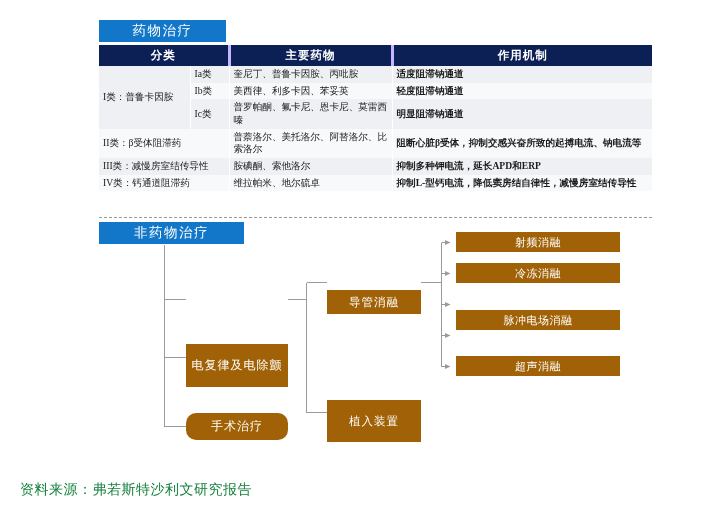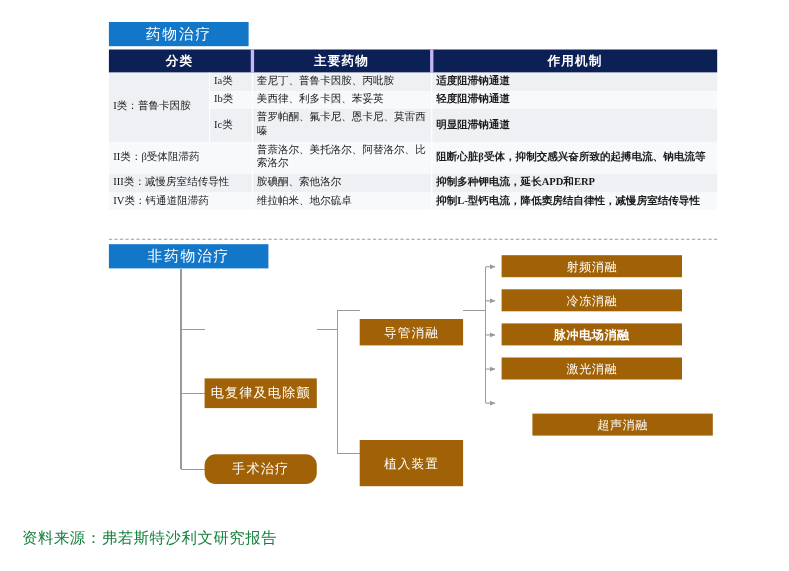--- a/index.html
+++ b/index.html
@@ -41,30 +41,30 @@
 
   
   #dashed-divider{position:absolute;left:99px;top:217px;width:553px;height:0;
     border-top:1px dashed #9a9a9a;}
   .node{
     position:absolute;background:#a16207;color:#ffffff;
     display:flex;align-items:center;justify-content:center;
     font-size:12px;letter-spacing:1px;box-sizing:border-box;
   }
   #n-interv {left:186px;top:286px;width:102px;height:27px;}
-  #n-cardio {left:186px;top:344px;width:102px;height:27px;}
+  #n-cardio {left:186px;top:344px;width:102px;height:43px;}
   #n-surgery{left:186px;top:413px;width:102px;height:27px;border-radius:10px;}
   #n-catheter{left:327px;top:270px;width:94px;height:24px;font-size:11.5px;margin-top:20px;}
   #n-implant {left:327px;top:400px;width:94px;height:42px;font-size:11.5px;}
   .leaf{left:456px;width:164px;height:20px;font-size:11px;letter-spacing:0.5px;}
   #n-rf   {top:232px;}
   #n-cryo {top:263px;}
-  #n-pfa  {top:294px;font-weight:bold;}
+  #n-pfa  {top:310px;}
   #n-laser{top:325px;}
-  #n-us   {top:376px;margin-left:28px;}
+  #n-us   {top:356px;}
 
   #flow-lines{position:absolute;left:0;top:0;width:717px;height:519px;
     pointer-events:none;}
 
   
   #source{
     position:absolute;left:20px;top:481px;font-size:14px;color:#15803d;
     letter-spacing:0.5px;
   }
 </style>
@@ -159,18 +159,17 @@
   </svg>
 
   <div class="node" id="n-cardio">电复律及电除颤</div>
   <div class="node" id="n-surgery">手术治疗</div>
   <div class="node" id="n-catheter">导管消融</div>
   <div class="node" id="n-implant">植入装置</div>
 
   <div class="node leaf" id="n-rf">射频消融</div>
   <div class="node leaf" id="n-cryo">冷冻消融</div>
   <div class="node leaf" id="n-pfa">脉冲电场消融</div>
-  <div class="node leaf" id="n-laser">激光消融</div>
   <div class="node leaf" id="n-us">超声消融</div>
 
   <div id="source">资料来源：弗若斯特沙利文研究报告</div>
 
 </div>
 
 </body></html>

